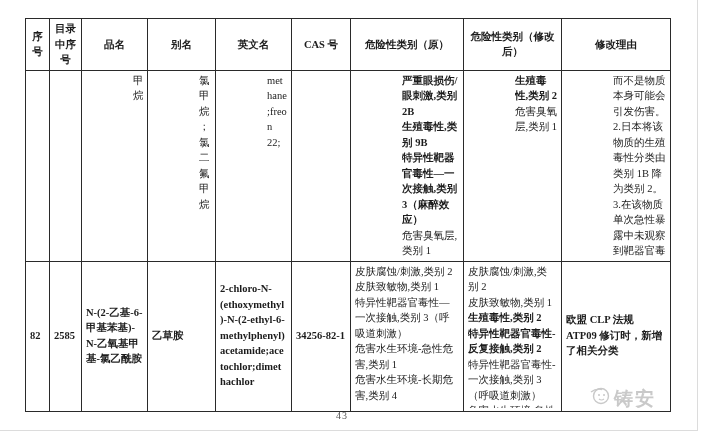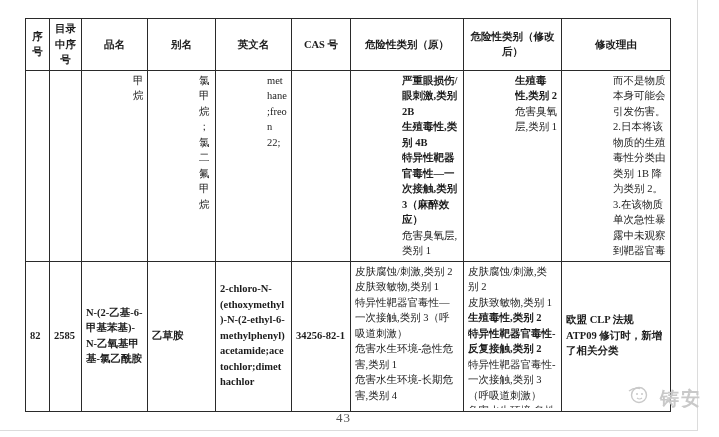--- a/index.html
+++ b/index.html
@@ -46,25 +46,25 @@
   td .ci{overflow:hidden;display:flex;flex-direction:column;}
   tr.row1 td .ci{height:185px;margin-left:47px;}
   tr.row2 td .ci{height:144px;}
   td .ci.vmid{justify-content:center;font-weight:bold;}
   td.center{text-align:left;}
   .b{font-weight:bold;}
   .eng{word-break:break-all;}
 
   .page-number{
     position:absolute;left:336px;top:410px;
-    font-size:13px;color:#555;letter-spacing:1px;
+    font-size:10px;color:#555;letter-spacing:1px;
   }
   .watermark{
-    position:absolute;left:626px;top:386px;width:92px;height:26px;
-    display:flex;gap:12px;
+    position:absolute;left:588px;top:386px;width:92px;height:26px;
+    display:flex;align-items:center;gap:4px;
     color:#c6c6c6;
   }
   .watermark .wm-text{
     font-size:19px;font-weight:bold;letter-spacing:2px;
     color:#c9c9c9;
   }
 </style>
 </head>
 <body>
 
@@ -112,21 +112,21 @@
         </td>
       <td class="eng">
           <div class="ci">methane;freon 22;</div>
         </td>
       <td class="center">
           <div class="ci"></div>
         </td>
       <td>
           <div class="ci">
             <div class="b">严重眼损伤/眼刺激,类别 2B</div>
-            <div class="b">生殖毒性,类别 4B</div>
+            <div class="b">生殖毒性,类别 9B</div>
             <div class="b">特异性靶器官毒性—一次接触,类别 3（麻醉效应）</div>
             <div>危害臭氧层,类别 1</div>
           </div>
         </td>
       <td>
           <div class="ci">
             <div class="b">生殖毒性,类别 2</div>
             <div>危害臭氧层,类别 1</div>
           </div>
         </td>

